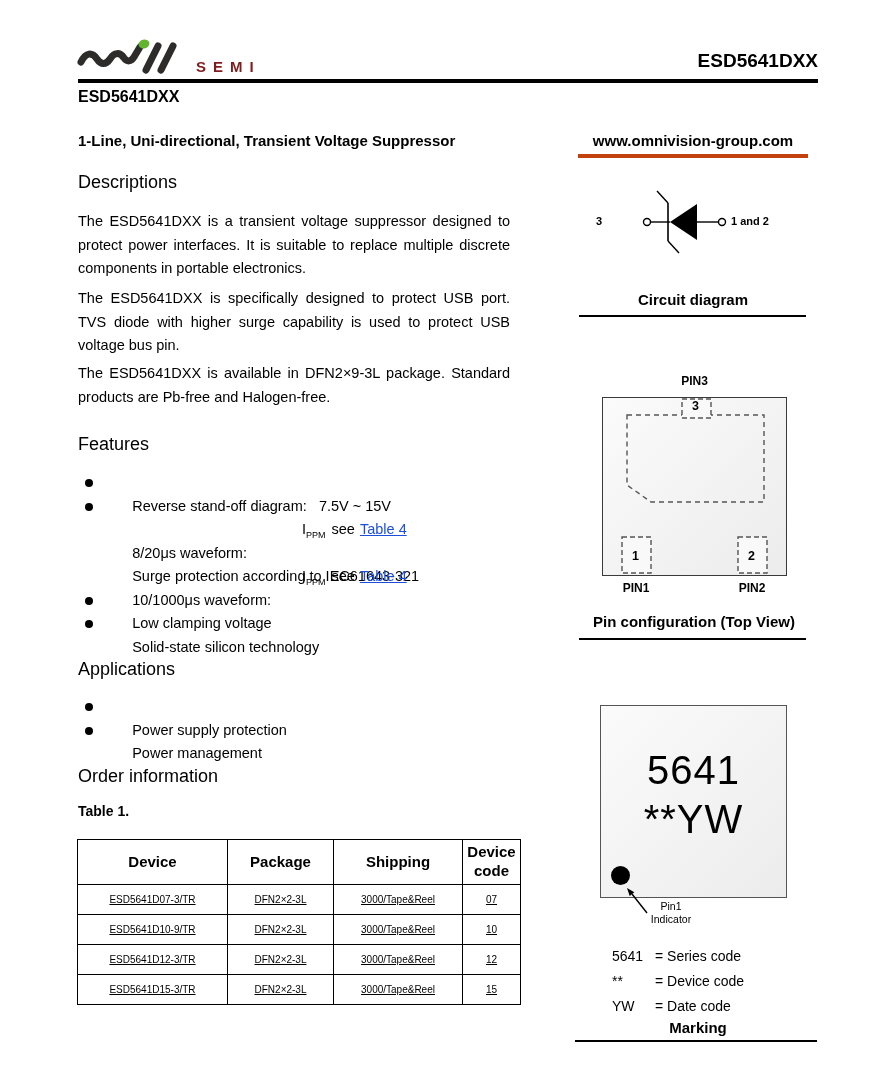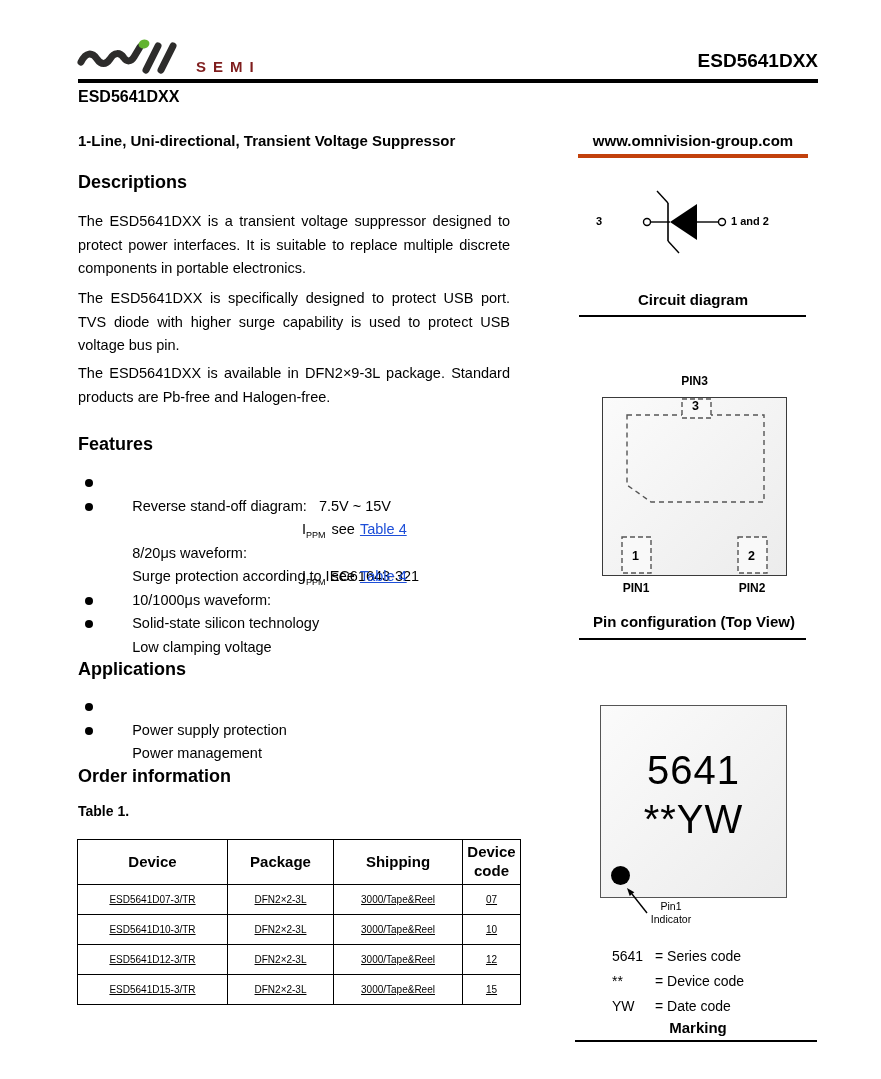--- a/index.html
+++ b/index.html
@@ -9,21 +9,21 @@
   
   .logo-wrap{left:76px;top:38px;display:flex;align-items:flex-end;}
   .logo-semi{font-size:15px;font-weight:bold;letter-spacing:7px;color:#7f1d1d;padding:0 0 5px 8px;}
   .doc-num{right:63px;top:50px;font-size:19px;font-weight:bold;}
   .hrule{left:78px;top:79px;width:740px;height:4px;background:#000;}
   .part-head{left:78px;top:88px;font-size:16px;font-weight:bold;}
   .subtitle{left:78px;top:132px;font-size:15px;font-weight:bold;}
   .website{left:578px;top:132px;width:230px;text-align:center;font-size:15px;font-weight:bold;
            border-bottom:4px solid #c2410c;padding-bottom:5px;}
   
-  .sec-h{font-size:18px;font-weight:bold;}
+  .sec-h{font-size:18px;font-weight:normal;}
   .para{left:78px;width:432px;font-size:14.5px;line-height:23.5px;text-align:justify;}
   .list{left:78px;width:436px;}
   .lrow{position:relative;height:23.5px;line-height:23.5px;font-size:14.5px;padding-left:30px;
         white-space:pre-wrap;box-sizing:border-box;}
   .dot{position:absolute;left:7px;top:8px;width:8px;height:8px;background:#000;border-radius:50%;}
   .tab2{position:absolute;left:224px;top:0;}
   sub{font-size:9px;}
   a.tlink{color:#1d4ed8;text-decoration:underline;}
   .see{margin:0 5px 0 6px;}
   .tbl-label{left:78px;top:803px;font-size:14px;font-weight:bold;}
@@ -84,24 +84,24 @@
       <span class="tab2"><span>I</span><sub>PPM</sub><span class="see">see</span><a href="#" class="tlink">Table 4</a></span>
     </div>
     <div class="lrow">
       <span>Surge protection according to IEC61643-321</span>
     </div>
     <div class="lrow">
       <span>10/1000μs waveform:</span>
       <span class="tab2"><span>I</span><sub>PPM</sub><span class="see">see</span><a href="#" class="tlink">Table 4</a></span>
     </div>
     <div class="lrow">
+      <span class="dot"></span><span>Low clamping voltage</span>
+    </div>
+    <div class="lrow">
       <span class="dot"></span><span>Solid-state silicon technology</span>
-    </div>
-    <div class="lrow">
-      <span class="dot"></span><span>Low clamping voltage</span>
     </div>
   </div>
 
   <div class="abs sec-h" style="left:78px;top:659px;">Applications</div>
   <div class="abs list" style="top:695px;">
     <div class="lrow">
       <span class="dot"></span><span>Power supply protection</span>
     </div>
     <div class="lrow">
       <span class="dot"></span><span>Power management</span>
@@ -125,21 +125,21 @@
       <th>Shipping</th>
       <th>Device code</th>
     </tr>
     <tr>
       <td>ESD5641D07-3/TR</td>
       <td>DFN2×2-3L</td>
       <td>3000/Tape&amp;Reel</td>
       <td>07</td>
     </tr>
     <tr>
-      <td>ESD5641D10-3/TR</td>
+      <td>ESD5641D10-9/TR</td>
       <td>DFN2×2-3L</td>
       <td>3000/Tape&amp;Reel</td>
       <td>10</td>
     </tr>
     <tr>
       <td>ESD5641D12-3/TR</td>
       <td>DFN2×2-3L</td>
       <td>3000/Tape&amp;Reel</td>
       <td>12</td>
     </tr>

